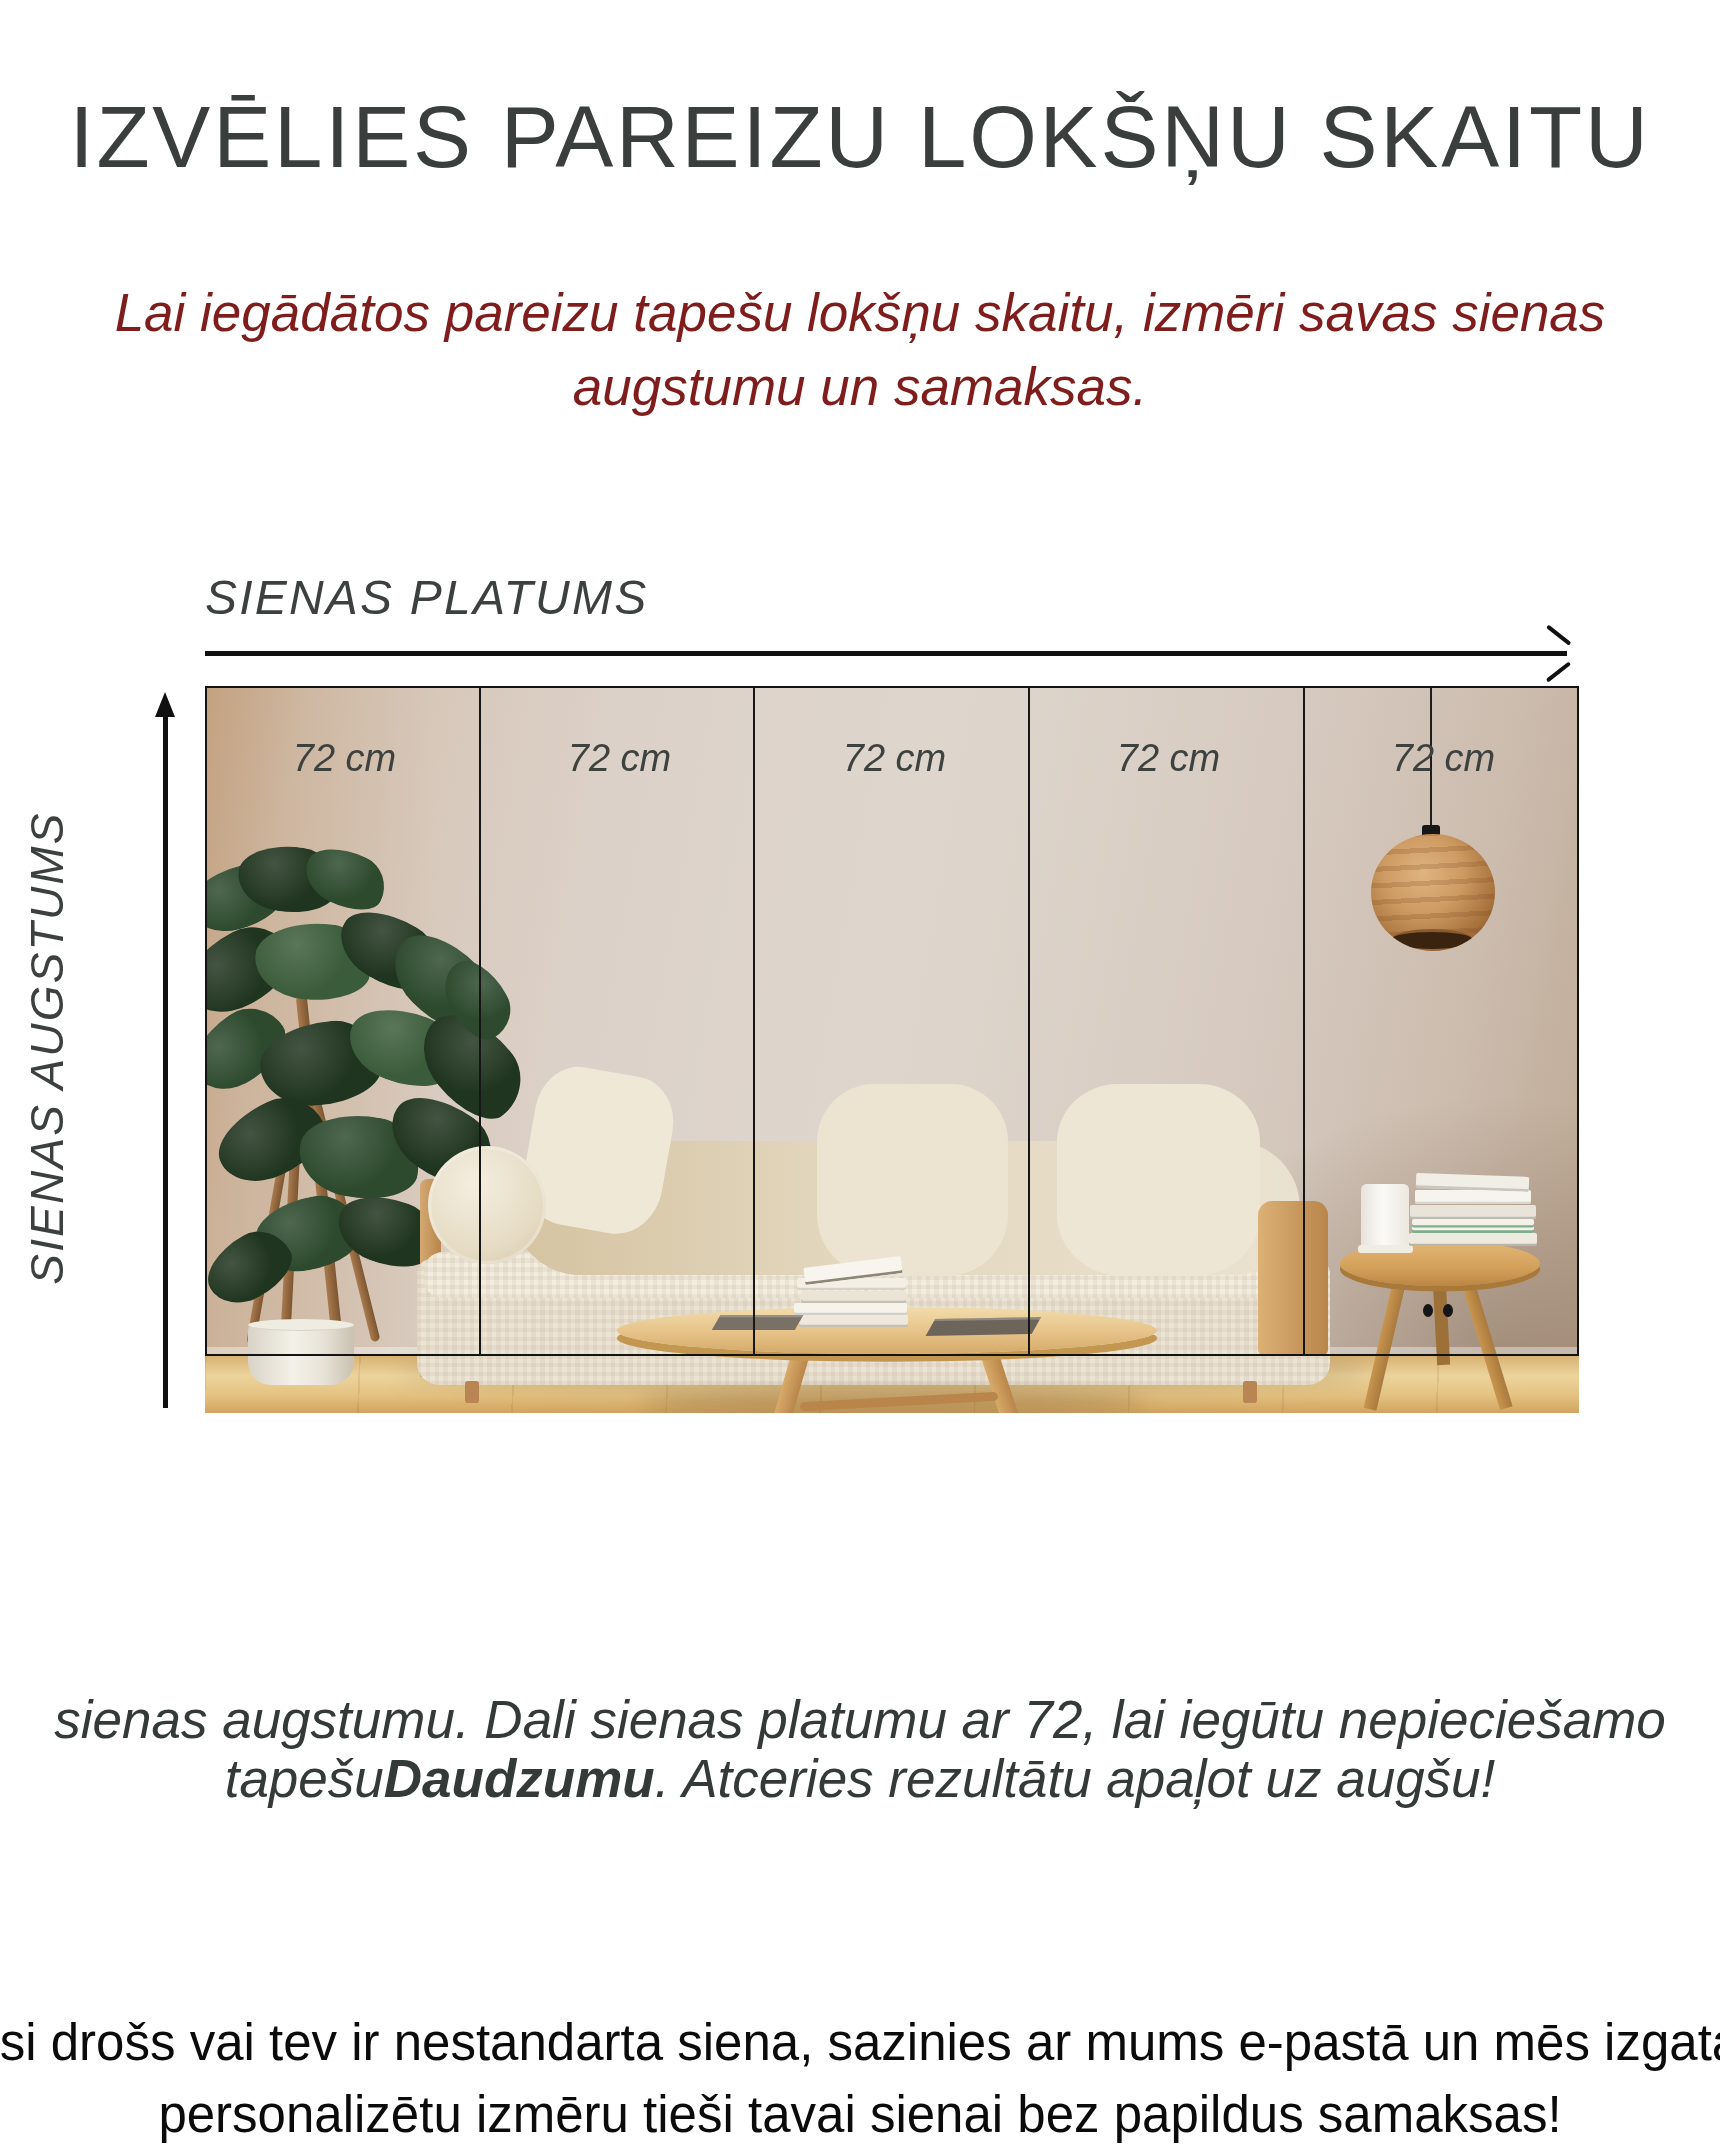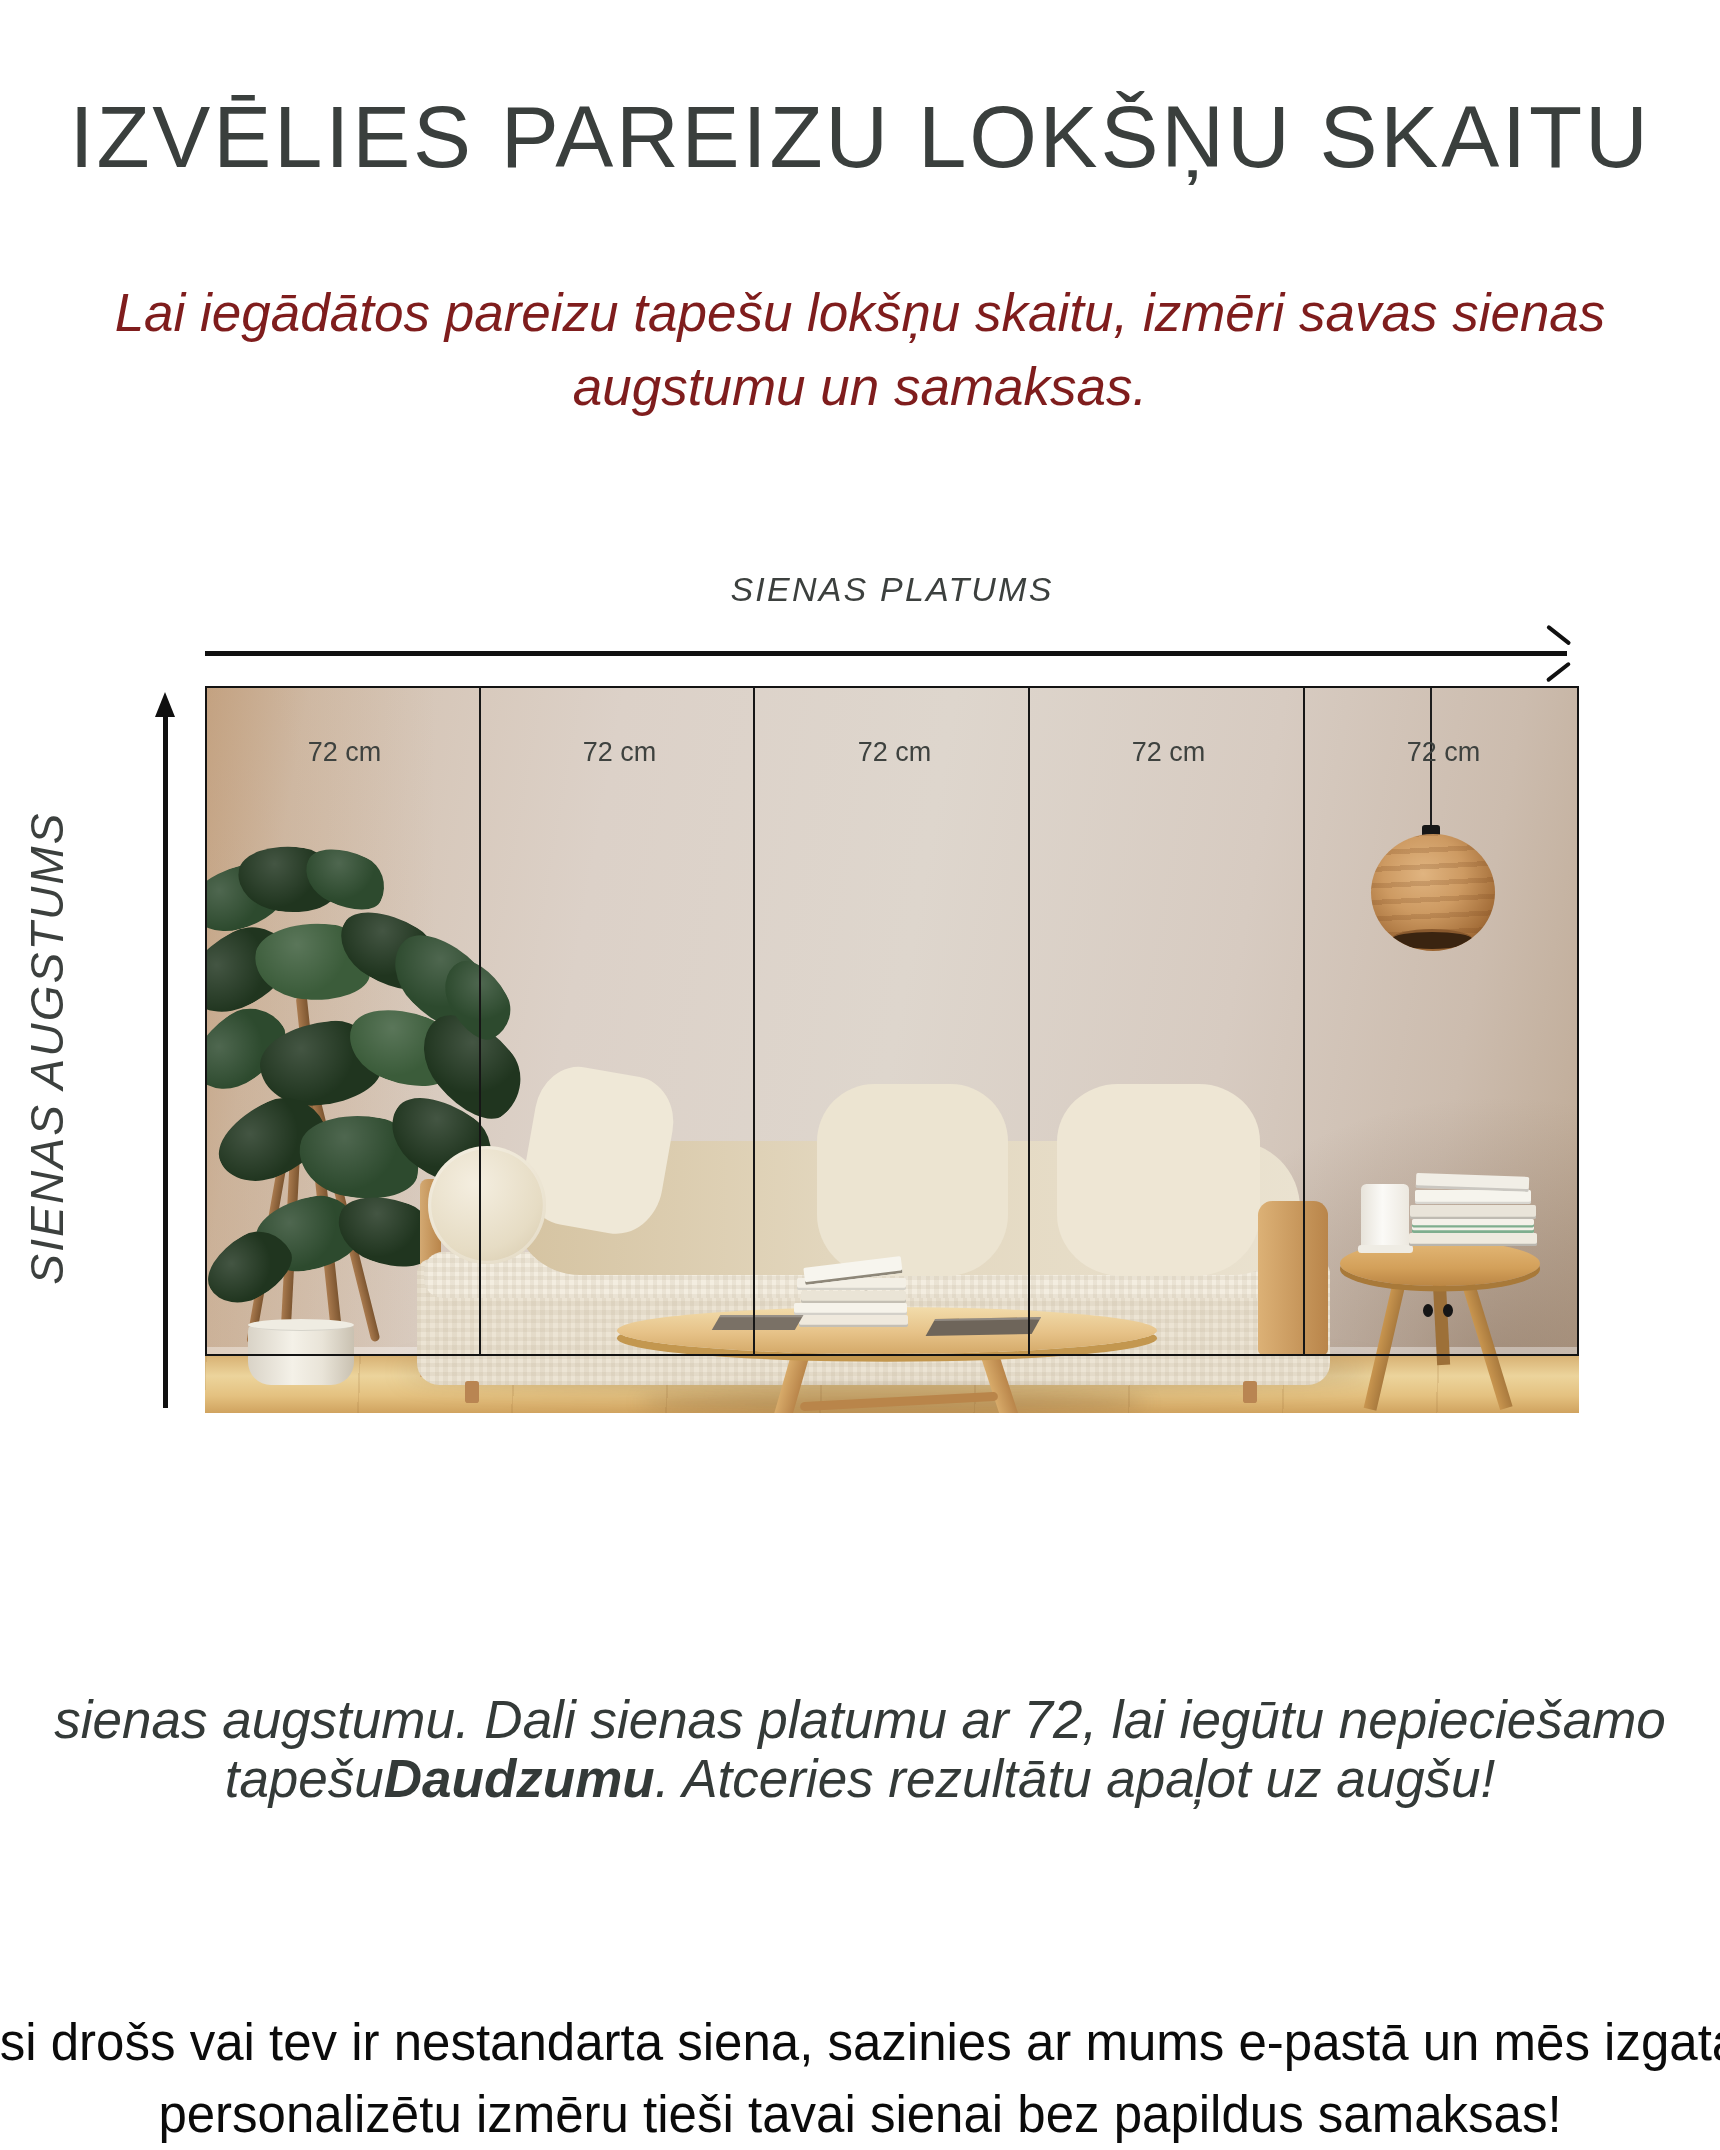--- a/index.html
+++ b/index.html
@@ -16,22 +16,22 @@
   .mid { color:#343a38; font-style:italic; font-size:53px; }
   .mid b { font-weight:700; }
   .mid.l1 { top:1631px; }
   .mid.l2 { top:1689px; }
   .mid.l3 { top:1748px; }
   .footer { color:#0b0b0b; font-size:51px; font-weight:400; }
   .footer.l1 { top:2013px; }
   .footer.l2 { top:2085px; }
 
   
-  .platums { position:absolute; top:570px; left:205px; width:1374px; text-align:center;
-             font-style:italic; font-size:34px; letter-spacing:2.2px; color:#3c403e; }
+  .platums { position:absolute; top:570px; left:205px; width:1374px; text-align:left;
+             font-style:italic; font-size:48px; letter-spacing:2.2px; color:#3c403e; }
   .harrow { position:absolute; left:205px; top:651px; width:1362px; height:5px; background:#101010; }
   .harrow .h1,.harrow .h2 { content:""; position:absolute; right:-3.3px; width:29px; height:4.4px; background:#101010; border-radius:2.2px; }
   .harrow .h1 { top:-9.4px; transform:rotate(38deg); transform-origin:right center; }
   .harrow .h2 { top:10px;  transform:rotate(-38deg); transform-origin:right center; }
   .varrow { position:absolute; left:163px; top:716px; width:5px; height:692px; background:#101010; }
   .varrow .head { position:absolute; top:-24px; left:-7.7px; width:0; height:0;
                   border-left:10px solid transparent; border-right:10px solid transparent; border-bottom:25px solid #101010; }
   .augstums { position:absolute; left:-311px; top:1021px; width:716px; text-align:center;
               transform:rotate(-90deg); font-style:italic; font-size:46px; letter-spacing:2.2px; color:#3c403e; }
 
@@ -131,21 +131,21 @@
                  box-shadow:inset 0 -2.8px 0 #7fae8e, inset 0 -5.5px 0 #f4f1e9, inset 0 -7.7px 0 #7fae8e; }
   .bstack2 .s3 { left:1205px; top:519px; width:126px; height:14.3px; background:#e9e4d9; box-shadow:inset 0 -2.2px 0 rgba(0,0,0,.18); }
   .bstack2 .s4 { left:1210px; top:504px; width:116px; height:14.3px; background:#f6f4ed; box-shadow:inset 0 -2.2px 0 rgba(0,0,0,.12); }
   .bstack2 .s5 { left:1211px; top:489px; width:113px; height:15.4px; background:#f1eee6; transform:rotate(2deg); box-shadow:inset 0 -2.8px 0 rgba(0,0,0,.16); }
 
   
   .gridbox { position:absolute; left:0; top:0; width:1374px; height:670px; border:2.8px solid #131313; z-index:30; }
   .divider { position:absolute; top:0; width:2.2px; height:670px; background:#161616; z-index:31; }
   .d1{left:274px;} .d2{left:548px;} .d3{left:823px;} .d4{left:1098px;}
   .seclabel { position:absolute; top:51px; width:279px; text-align:center; z-index:32;
-              font-size:27px; color:#3e423f; }
+              font-style:italic; font-size:38px; color:#3e423f; }
   .c1{left:0;} .c2{left:275px;} .c3{left:550px;} .c4{left:824px;} .c5{left:1099px;}
 </style>
 </head>
 <body>
 
 <div class="page">
 
   <div class="clipline title">IZVĒLIES PAREIZU LOKŠŅU SKAITU</div>
 
   <div class="clipline intro l1">Lai iegādātos pareizu tapešu lokšņu skaitu, izmēri savas sienas</div>

